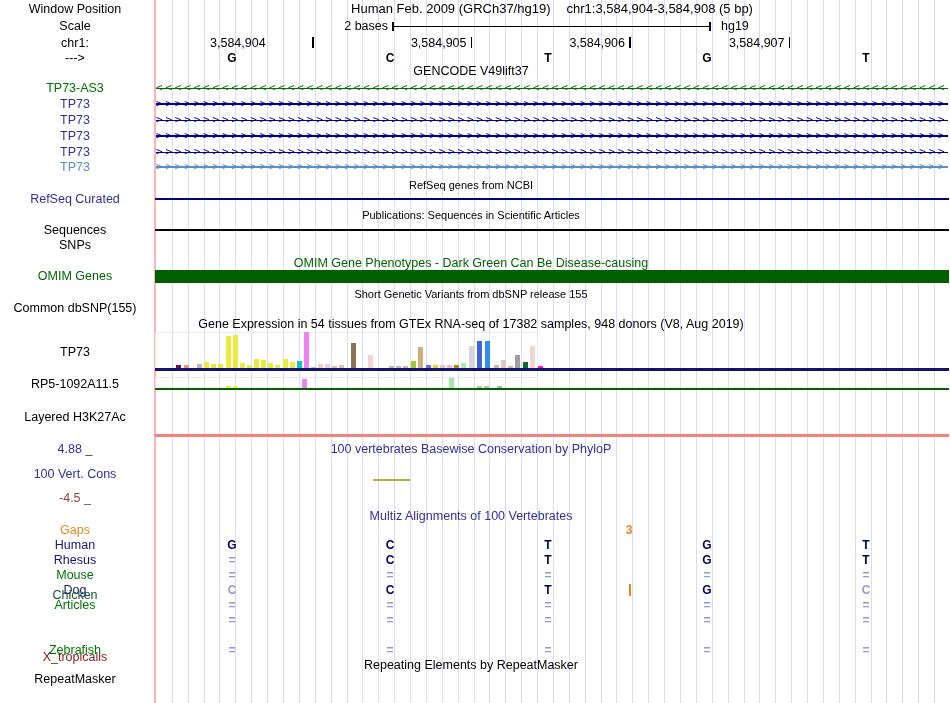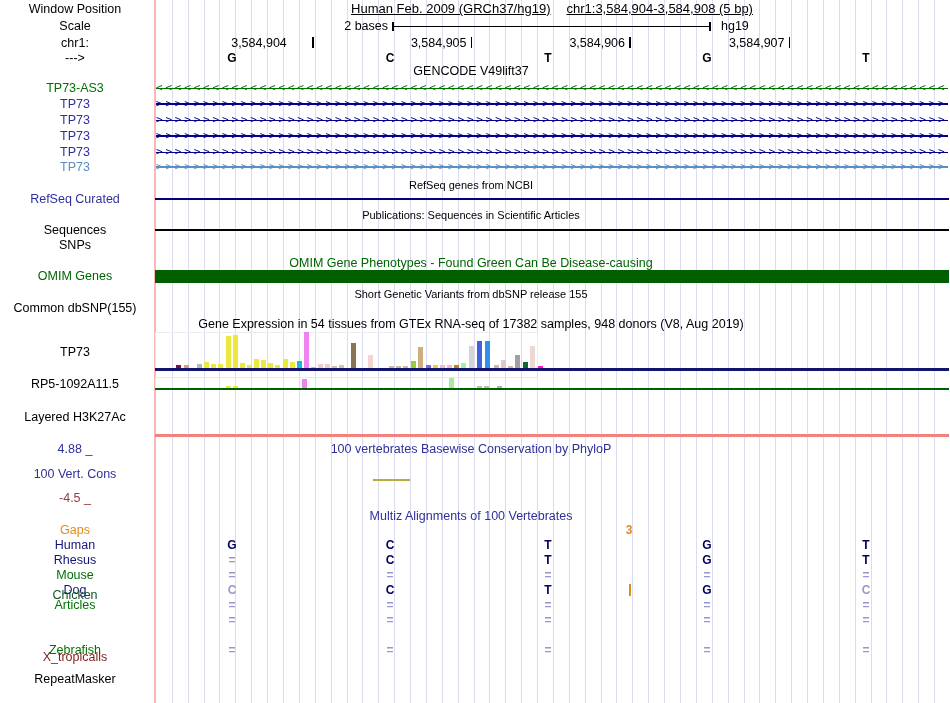--- a/index.html
+++ b/index.html
@@ -22,21 +22,21 @@
     font-family:"DejaVu Sans Mono",monospace;font-size:11px;line-height:14px;letter-spacing:2.8px;
     white-space:nowrap;
     background-image:linear-gradient(to bottom,transparent 6.5px,currentColor 6.5px,currentColor 7.6px,transparent 7.6px);
   }
   .bar{position:absolute;width:5px;}
   .tickmark{position:absolute;width:1.5px;height:11px;background:#000;}
   .base-letter{position:absolute;width:20px;margin-left:-10px;text-align:center;font-weight:bold;font-size:12px;height:14px;line-height:14px;}
   .mz-cell{position:absolute;width:20px;margin-left:-10px;text-align:center;font-weight:bold;font-size:12px;height:14px;line-height:14px;}
   .box{position:absolute;border:1px solid #ececec;}
   .hdr{position:absolute;left:155px;width:794px;text-align:center;font-size:13px;height:15px;line-height:15px;white-space:nowrap;}
-  .hdr span{margin:12px 8px;text-decoration:underline;}
+  .hdr span{margin:12px 8px;}
 </style>
 </head>
 <body>
 
 <div id="browser">
   <div id="gridlines">
       <div class="grid" style="left:171.8px"></div>
       <div class="grid" style="left:187.7px"></div>
       <div class="grid" style="left:203.5px"></div>
       <div class="grid" style="left:219.4px"></div>
@@ -95,21 +95,21 @@
 
   <div class="lbl" style="top:19px">Scale</div>
   <div style="position:absolute;left:250px;width:138px;top:19px;text-align:right;height:14px;line-height:14px">2 bases</div>
   <div style="position:absolute;left:392px;top:25.5px;width:318px;height:1.5px;background:#000"></div>
   <div style="position:absolute;left:392px;top:21.5px;width:1.5px;height:9px;background:#000"></div>
   <div style="position:absolute;left:709px;top:21.5px;width:1.5px;height:9px;background:#000"></div>
   <div style="position:absolute;left:721px;top:19px;height:14px;line-height:14px">hg19</div>
 
   <div class="lbl" style="top:36px">chr1:</div>
   <div id="ruler">
-      <div style="position:absolute;left:210px;top:36px;width:98px;text-align:center;height:14px;line-height:14px">3,584,904</div>
+      <div style="position:absolute;left:210px;top:36px;width:98px;text-align:left;height:14px;line-height:14px">3,584,904</div>
       <div class="tickmark" style="left:312px;top:37px"></div>
       <div style="position:absolute;left:368.5px;top:36px;width:98px;text-align:right;height:14px;line-height:14px">3,584,905</div>
       <div class="tickmark" style="left:470.5px;top:37px"></div>
       <div style="position:absolute;left:527px;top:36px;width:98px;text-align:right;height:14px;line-height:14px">3,584,906</div>
       <div class="tickmark" style="left:629px;top:37px"></div>
       <div style="position:absolute;left:686.5px;top:36px;width:98px;text-align:right;height:14px;line-height:14px">3,584,907</div>
       <div class="tickmark" style="left:788.5px;top:37px"></div>
     </div>
 
   <div class="lbl" style="top:51px">---&gt;</div>
@@ -139,21 +139,21 @@
 
   <div class="title small" style="top:178px">RefSeq genes from NCBI</div>
   <div class="lbl blue" style="top:192px">RefSeq Curated</div>
   <div class="hline" style="top:198px;height:1.5px;background:#000080"></div>
 
   <div class="title small" style="top:208px">Publications: Sequences in Scientific Articles</div>
   <div class="lbl" style="top:223px">Sequences</div>
   <div class="hline" style="top:229px;height:1.5px;background:#000"></div>
   <div class="lbl" style="top:238px">SNPs</div>
 
-  <div class="title dkgreen" style="top:256px">OMIM Gene Phenotypes - Found Green Can Be Disease-causing</div>
+  <div class="title dkgreen" style="top:256px">OMIM Gene Phenotypes - Dark Green Can Be Disease-causing</div>
   <div class="lbl dkgreen" style="top:269px">OMIM Genes</div>
   <div class="hline" style="top:269.5px;height:13px;background:#006000"></div>
 
   <div class="title small" style="top:287px">Short Genetic Variants from dbSNP release 155</div>
   <div class="lbl" style="top:301px">Common dbSNP(155)</div>
 
   <div class="title" style="top:317px">Gene Expression in 54 tissues from GTEx RNA-seq of 17382 samples, 948 donors (V8, Aug 2019)</div>
   <div class="lbl" style="top:345px">TP73</div>
   <div class="box" style="left:155px;top:332px;width:381px;height:36px"></div>
   <div id="gtex-bars">
@@ -271,14 +271,15 @@
       <div class="mz-cell" style="left:866px;top:613px;color:#9898ce">=</div>
       <div class="lbl" style="top:650px;color:#7f1d1d">X_tropicalis</div>
       <div class="lbl" style="top:643px;color:#007200">Zebrafish</div>
       <div class="mz-cell" style="left:232px;top:643px;color:#9898ce">=</div>
       <div class="mz-cell" style="left:390px;top:643px;color:#9898ce">=</div>
       <div class="mz-cell" style="left:548px;top:643px;color:#9898ce">=</div>
       <div class="mz-cell" style="left:707px;top:643px;color:#9898ce">=</div>
       <div class="mz-cell" style="left:866px;top:643px;color:#9898ce">=</div>
     </div>
 
+  <div class="title" style="top:658px">Repeating Elements by RepeatMasker</div>
   <div class="lbl" style="top:672px">RepeatMasker</div>
 </div>
 
 </body></html>

